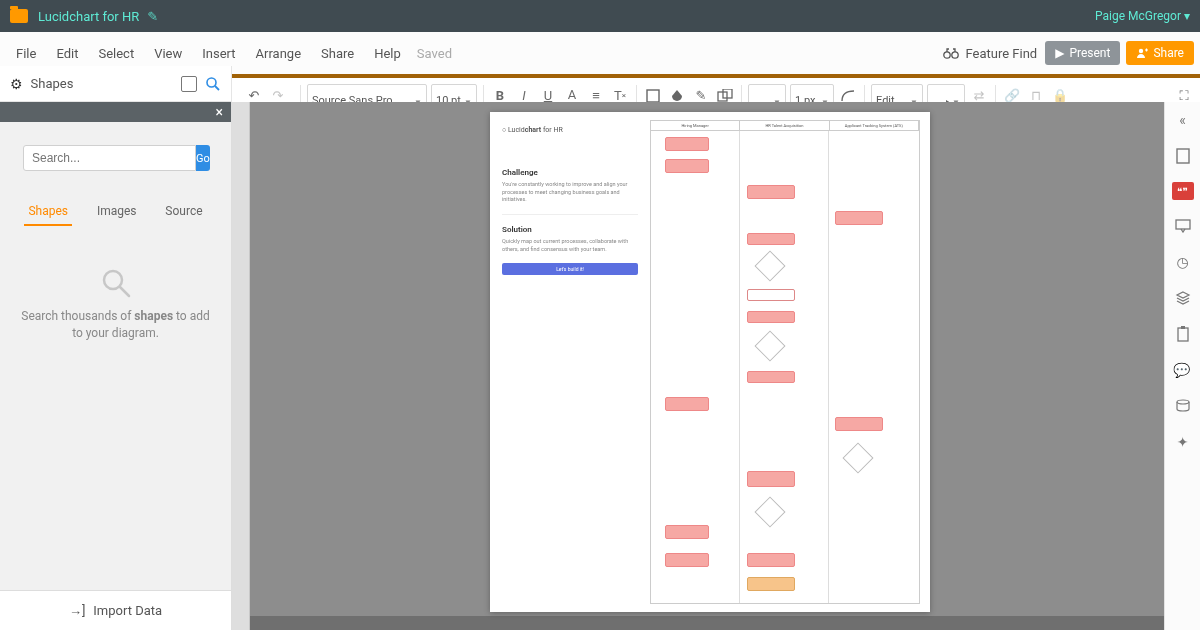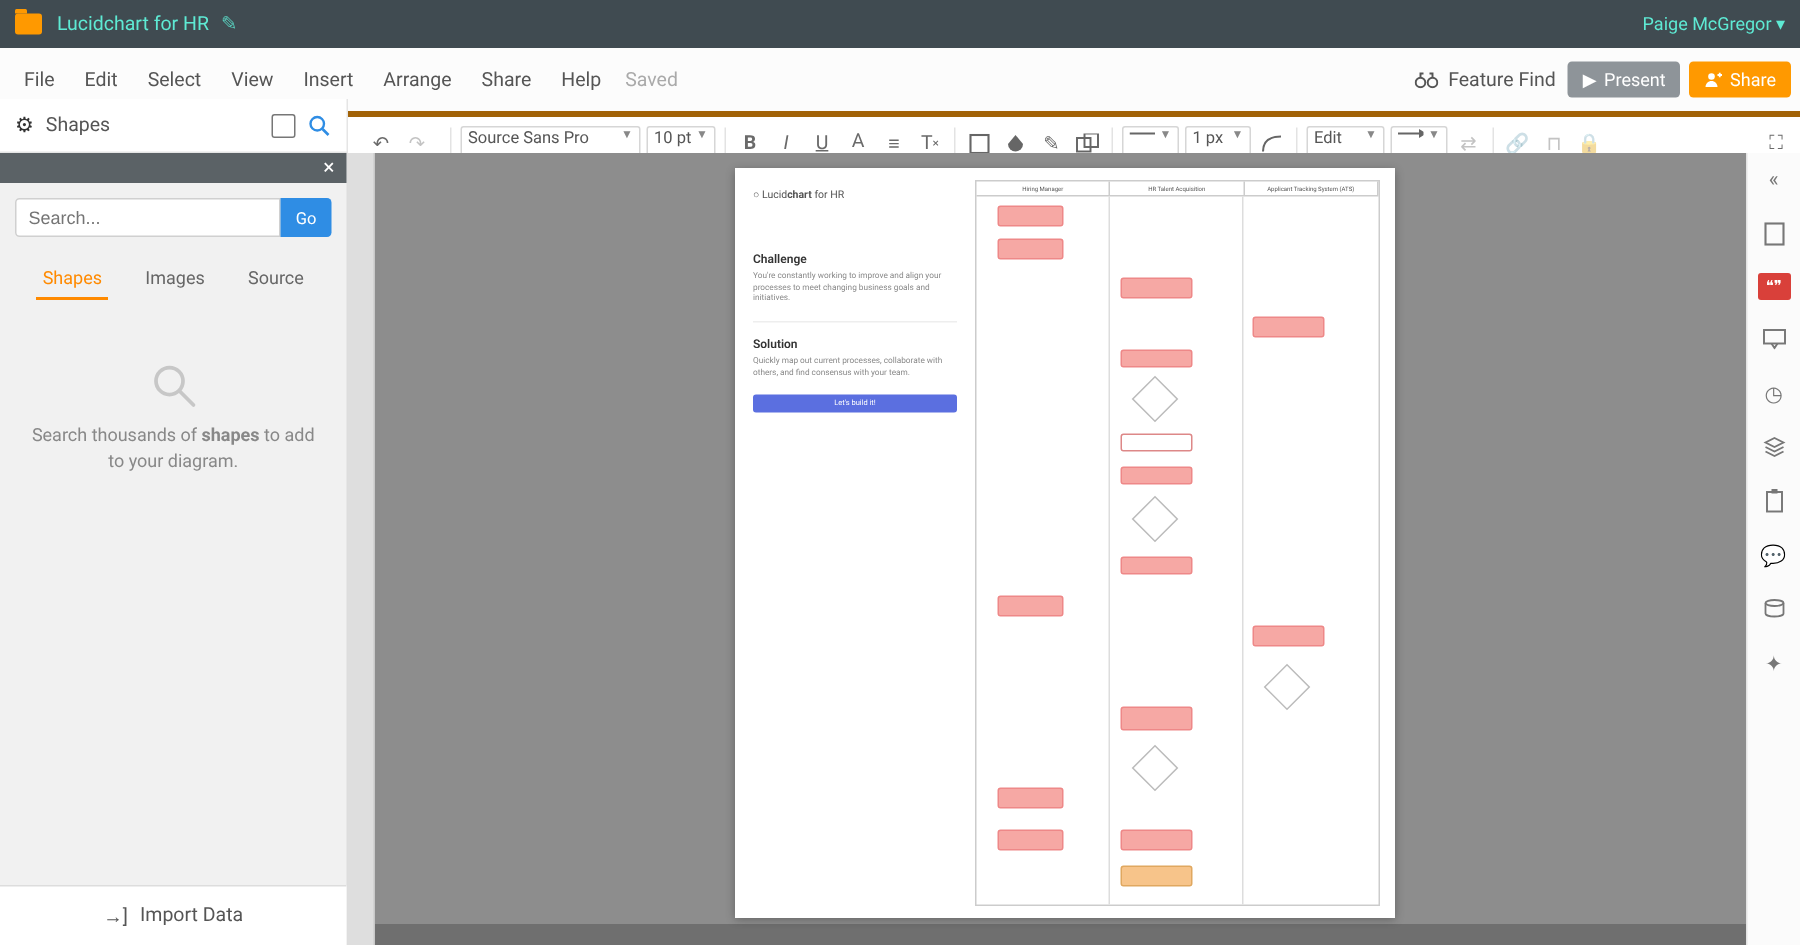--- a/index.html
+++ b/index.html
@@ -16,34 +16,34 @@
   .menubar .saved{color:#aaa;margin-left:6px}
   .menubar .spacer{flex:1}
   .menubar .ff{display:flex;align-items:center;gap:6px;color:#555;cursor:pointer;margin-right:8px}
   .btn{height:24px;border-radius:3px;padding:0 10px;display:inline-flex;align-items:center;gap:5px;font-size:12px;color:#fff;cursor:pointer}
   .btn.present{background:#8e9499}
   .btn.share{background:#ff9900;margin-left:6px}
   .toolbar{height:36px;background:#fff;border-bottom:1px solid #e3e3e3;display:flex;align-items:center;padding:0 6px;gap:4px;color:#6a6a6a}
   .toolbar .group{display:flex;align-items:center;gap:4px;padding:0 6px}
   .toolbar .sep{width:1px;height:22px;background:#e3e3e3;margin:0 2px}
   .toolbar .ico{width:20px;height:20px;display:flex;align-items:center;justify-content:center;cursor:pointer}
-  .toolbar select,.toolbar .sel{height:24px;border:1px solid #d6d6d6;background:#fff;border-radius:2px;font-size:11px;color:#555;padding:0 4px;display:flex;align-items:flex-start;gap:3px;cursor:pointer}
+  .toolbar select,.toolbar .sel{height:24px;border:1px solid #d6d6d6;background:#fff;border-radius:2px;font-size:11px;color:#555;padding:0 4px;display:flex;align-items:flex-end;gap:3px;cursor:pointer}
   .toolbar .sel.font{width:120px;justify-content:space-between}
   .toolbar .sel.size{width:46px;justify-content:space-between}
   .toolbar .sel.lw{width:44px;justify-content:space-between}
   .toolbar .sel.fill{width:52px;justify-content:space-between}
   .toolbar .sel.arrow{width:38px;justify-content:space-between}
   .shapes-hdr{height:36px;width:232px;background:#fff;border-right:1px solid #e5e5e5;border-bottom:1px solid #e5e5e5;display:flex;align-items:center;padding:0 10px;gap:8px;position:absolute;top:66px;left:0}
   .shapes-hdr .gear{font-size:14px}
   .shapes-hdr .lbl{flex:1;font-size:13px;color:#555}
   .shapes-hdr .sq{width:16px;height:16px;border:1.5px solid #777;border-radius:2px}
   .main{position:absolute;top:102px;left:0;right:0;bottom:0;display:flex;background:#8d8d8d}
   .leftpanel{width:232px;background:#f1f1f1;display:flex;flex-direction:column;border-right:1px solid #ddd;position:relative}
   .leftpanel .closebar{height:20px;background:#5b6266;color:#fff;display:flex;justify-content:flex-end;align-items:center;padding-right:8px;font-size:14px}
-  .leftpanel .searchrow{display:flex;padding:10px;gap:0}
+  .leftpanel .searchrow{display:flex;padding:23px;gap:0}
   .leftpanel .searchrow input{flex:1;height:26px;border:1px solid #d0d0d0;border-radius:3px 0 0 3px;padding:0 8px;font-size:12px}
   .leftpanel .searchrow .go{width:34px;height:26px;background:#2f8de4;color:#fff;border-radius:0 3px 3px 0;display:flex;align-items:center;justify-content:center;font-size:11px;cursor:pointer}
   .leftpanel .tabs{display:flex;justify-content:space-around;padding:4px 14px 0;font-size:12px;color:#666}
   .leftpanel .tabs .t{padding:6px 4px;cursor:pointer}
   .leftpanel .tabs .t.active{color:#ff8a00;border-bottom:2px solid #ff8a00}
   .leftpanel .body{flex:1;display:flex;flex-direction:column;align-items:center;justify-content:flex-start;padding-top:40px;color:#888;text-align:center}
   .leftpanel .body .mag{font-size:34px;color:#c7c7c7;margin-bottom:8px}
   .leftpanel .body .txt{font-size:12px;padding:0 18px;line-height:1.4}
   .leftpanel .import{height:40px;background:#fff;border-top:1px solid #ddd;display:flex;align-items:center;justify-content:center;gap:8px;font-size:13px;color:#555;cursor:pointer}
   .canvaswrap{flex:1;position:relative;display:flex;background:#8d8d8d}

